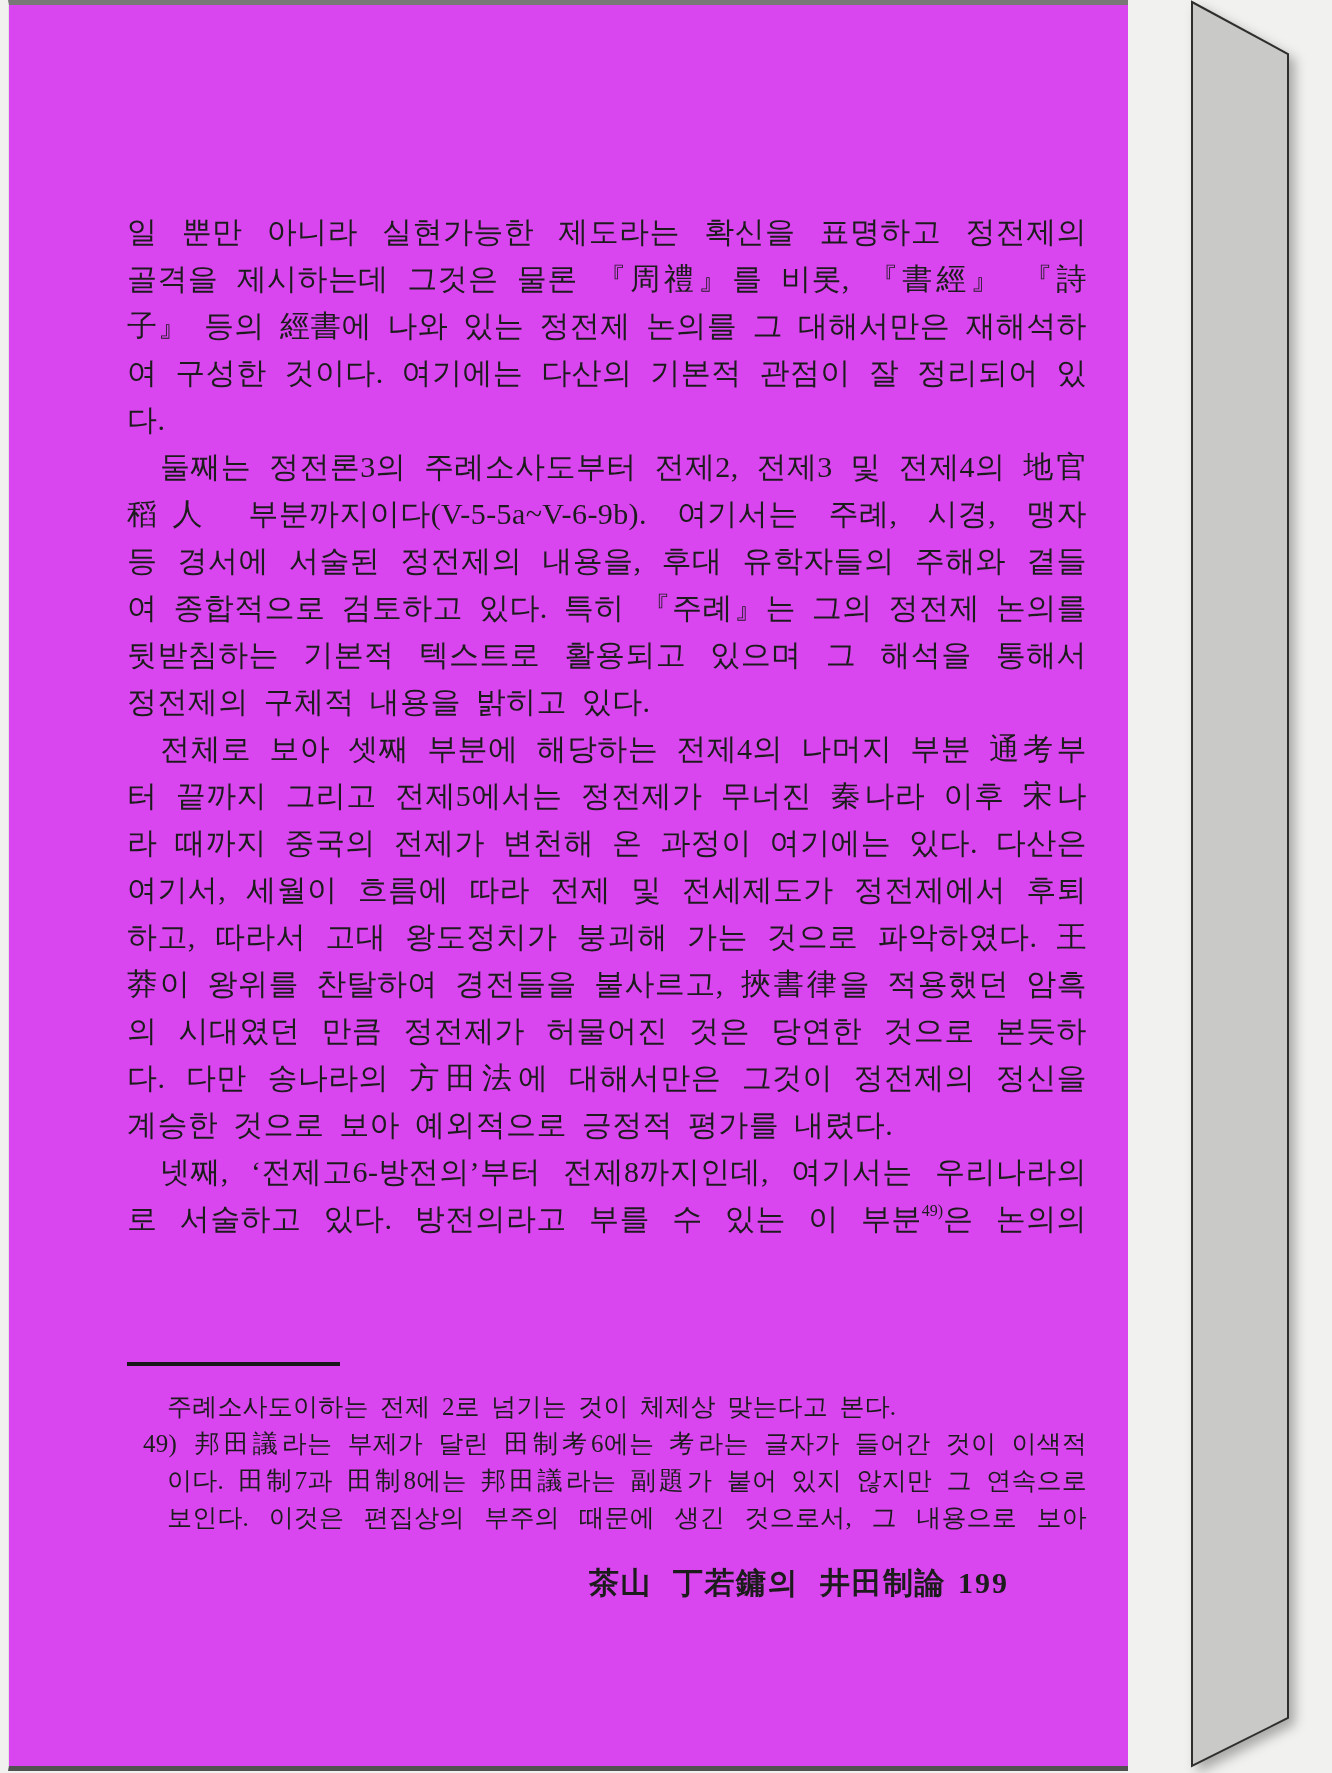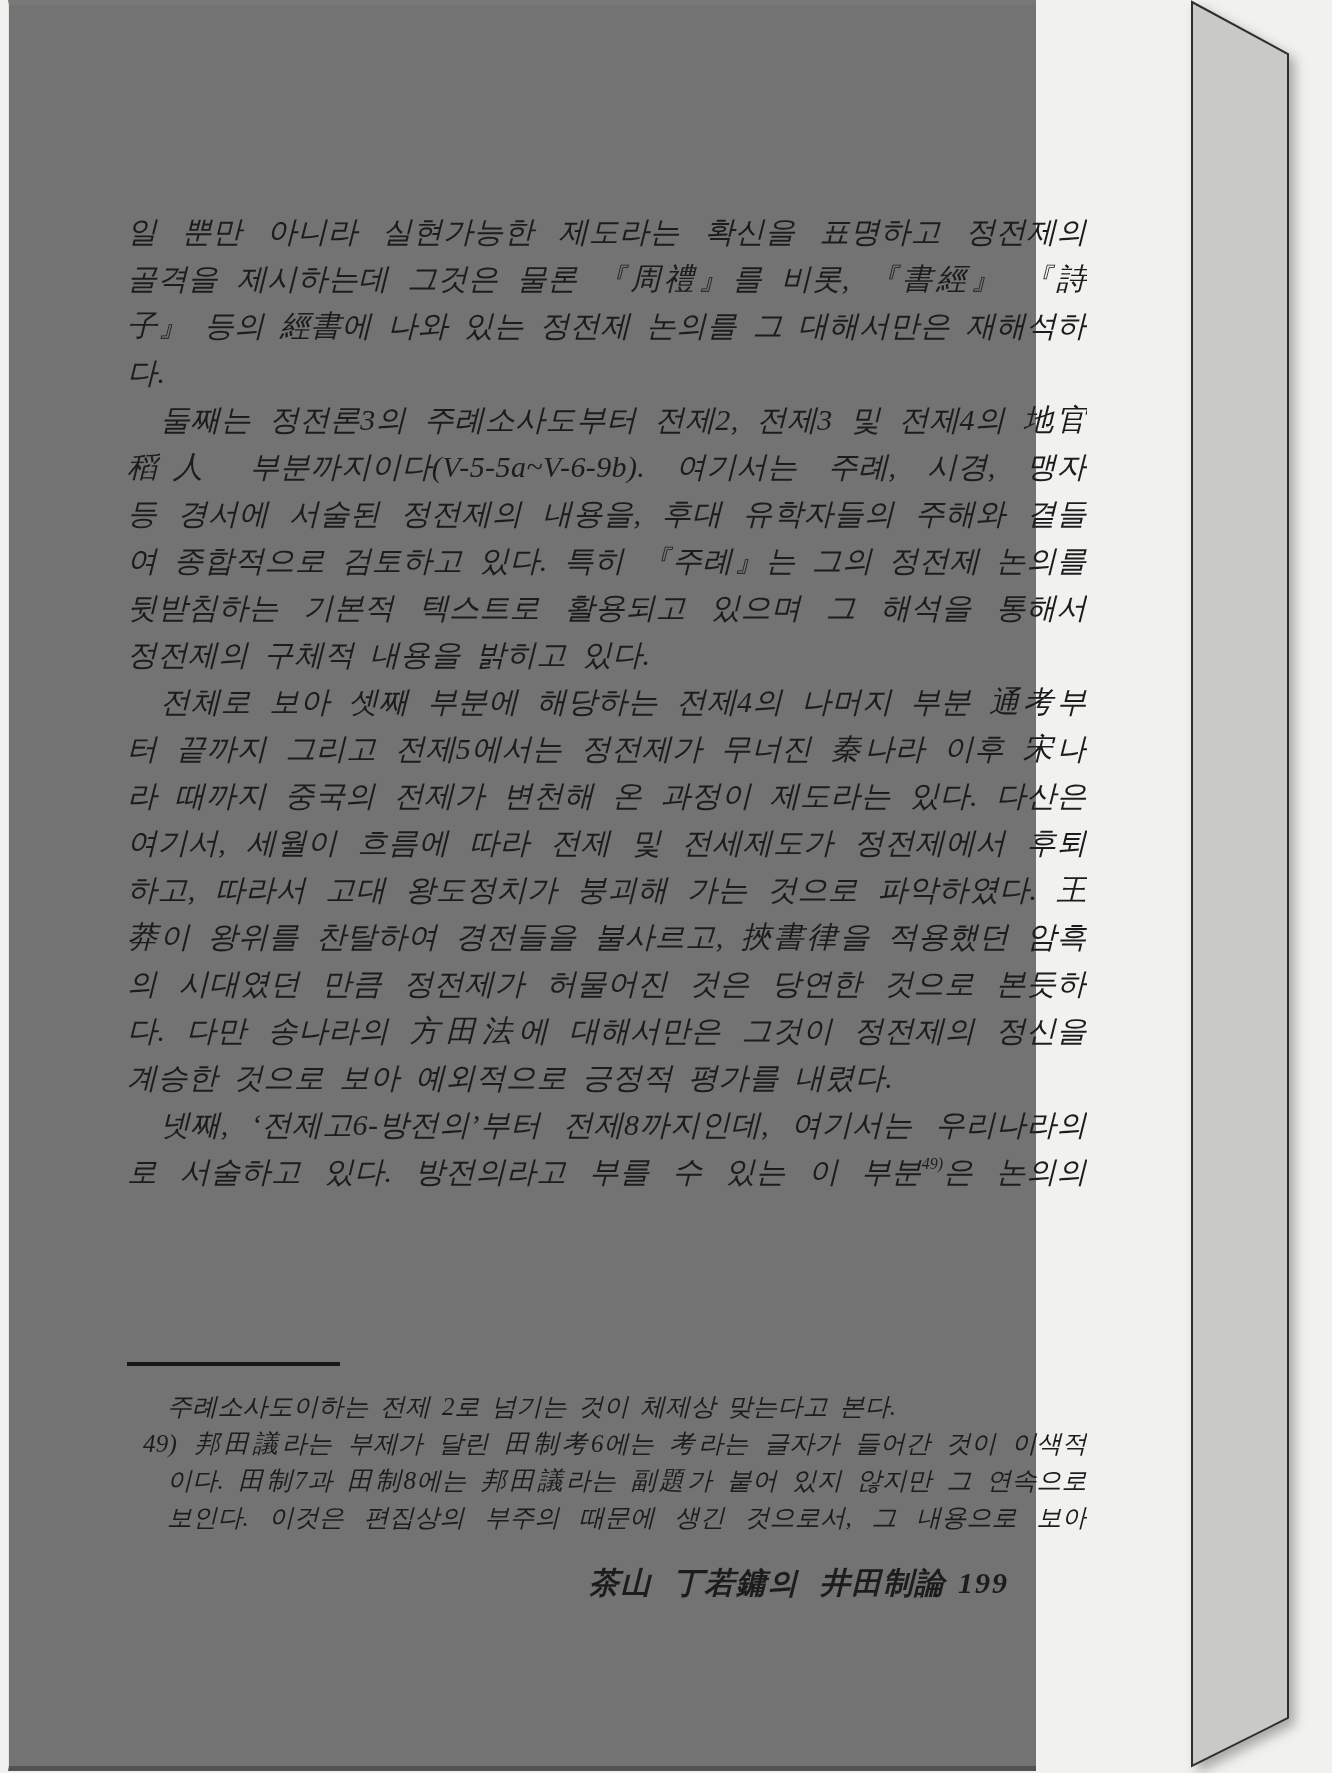--- a/index.html
+++ b/index.html
@@ -3,27 +3,26 @@
 <meta charset="utf-8">
 <style>
   html,body{margin:0;padding:0;}
   body{
     width:1332px;height:1773px;position:relative;overflow:hidden;
     background:#f1f2ef;
     font-family:"Liberation Serif","DejaVu Serif",serif;
   }
   .edge-svg{position:absolute;left:0;top:0;pointer-events:none;}
   .paper{
-    position:absolute;left:8px;top:0;width:1028px;height:1771px;
+    position:absolute;left:8px;top:0;width:1120px;height:1771px;
     box-sizing:border-box;
-    background:#737373;
+    background:#d946ef;
     border-top:5px solid #787876;
     border-bottom:5px solid #525250;
     border-left:1px solid #e2e3e0;
-    font-style:italic;
   }
   .main-text{position:absolute;left:118px;top:203px;width:960px;color:#1c1c1c;}
   .line{
     font-size:30px;line-height:47px;height:47px;overflow:hidden;
     letter-spacing:0.4px;word-spacing:7px;
     text-align:justify;text-align-last:justify;
   }
   .line.flush{text-align:left;text-align-last:left;}
   .line.indent{padding-left:33px;}
   .fnref{
@@ -61,30 +60,31 @@
   </defs>
   <polygon points="1192,2 1288,54 1288,1718 1192,1766" fill="#c9cac7" stroke="#2e2e2c" stroke-width="2" filter="url(#edgeShadow)"></polygon>
 </svg>
 
 <div class="paper">
 
   <div class="main-text">
     <div class="line">일 뿐만 아니라 실현가능한 제도라는 확신을 표명하고 정전제의</div>
     <div class="line">골격을 제시하는데 그것은 물론 『周禮』를 비롯, 『書經』 『詩經』 『孟</div>
     <div class="line">子』 등의 經書에 나와 있는 정전제 논의를 그 대해서만은 재해석하</div>
+    <div class="line">여 구성한 것이다. 여기에는 다산의 기본적 관점이 잘 정리되어 있</div>
     <div class="line flush">다.</div>
     <div class="line indent">둘째는 정전론3의 주례소사도부터 전제2, 전제3 및 전제4의 地官</div>
     <div class="line">稻人 부분까지이다(V-5-5a~V-6-9b). 여기서는 주례, 시경, 맹자</div>
     <div class="line">등 경서에 서술된 정전제의 내용을, 후대 유학자들의 주해와 곁들</div>
     <div class="line">여 종합적으로 검토하고 있다. 특히 『주례』는 그의 정전제 논의를</div>
     <div class="line">뒷받침하는 기본적 텍스트로 활용되고 있으며 그 해석을 통해서</div>
     <div class="line flush">정전제의 구체적 내용을 밝히고 있다.</div>
     <div class="line indent">전체로 보아 셋째 부분에 해당하는 전제4의 나머지 부분 通考부</div>
     <div class="line">터 끝까지 그리고 전제5에서는 정전제가 무너진 秦나라 이후 宋나</div>
-    <div class="line">라 때까지 중국의 전제가 변천해 온 과정이 제도라는 있다. 다산은</div>
+    <div class="line">라 때까지 중국의 전제가 변천해 온 과정이 여기에는 있다. 다산은</div>
     <div class="line">여기서, 세월이 흐름에 따라 전제 및 전세제도가 정전제에서 후퇴</div>
     <div class="line">하고, 따라서 고대 왕도정치가 붕괴해 가는 것으로 파악하였다. 王</div>
     <div class="line">莽이 왕위를 찬탈하여 경전들을 불사르고, 挾書律을 적용했던 암흑</div>
     <div class="line">의 시대였던 만큼 정전제가 허물어진 것은 당연한 것으로 본듯하</div>
     <div class="line">다. 다만 송나라의 方田法에 대해서만은 그것이 정전제의 정신을</div>
     <div class="line flush">계승한 것으로 보아 예외적으로 긍정적 평가를 내렸다.</div>
     <div class="line indent">넷째, ‘전제고6-방전의’부터 전제8까지인데, 여기서는 우리나라의</div>
     <div class="line">
       <span>로 서술하고 있다. 방전의라고 부를 수 있는 이 부분</span><span class="fnref">49)</span><span>은 논의의</span>
     </div>

